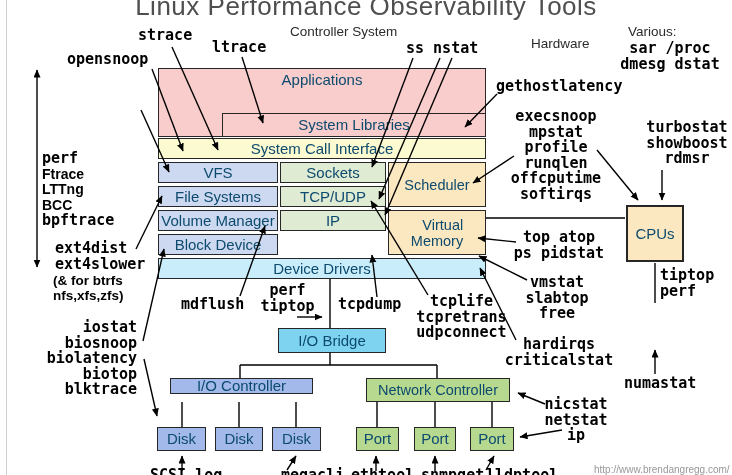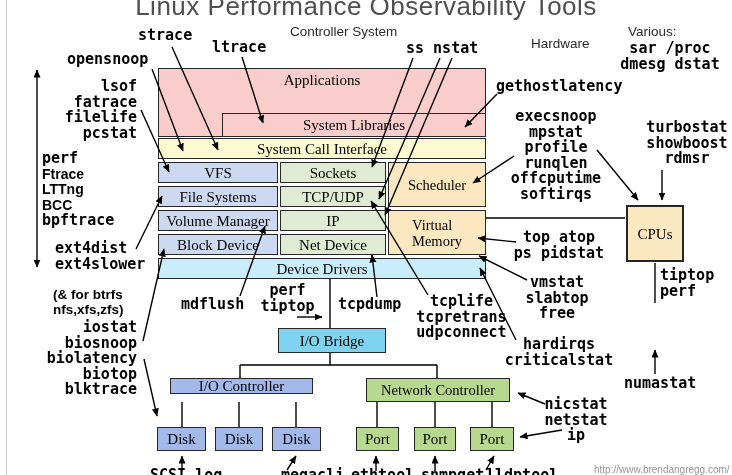--- a/index.html
+++ b/index.html
@@ -17,21 +17,21 @@
   .t.r{text-align:right;}
   .sb{font-family:"Liberation Sans",sans-serif;font-weight:bold;font-size:13.5px;
       line-height:15px;white-space:pre-line;}
   .tracers{position:absolute;left:42px;top:151px;}
   .tracers span{display:block;line-height:15.5px;}
   .tracers .mono{font-family:"DejaVu Sans Mono",monospace;font-weight:bold;font-size:15px;}
   .tracers .sans{font-family:"Liberation Sans",sans-serif;font-weight:bold;font-size:14px;}
   
   .box{position:absolute;border:1.5px solid #262626;box-sizing:border-box;
        display:flex;align-items:center;justify-content:center;
-       font-size:15px;color:#000000;white-space:pre-line;text-align:left;line-height:16px;font-family:Liberation Serif, serif;}
+       font-size:15px;color:#0c4a6e;white-space:pre-line;text-align:right;line-height:16px;}
   .pink{background:#f8cdcc;}
   .yellow{background:#fcfad0;}
   .blu{background:#cdd9f0;}
   .grn{background:#e0ebd3;}
   .wheat{background:#fbe7c0;}
   .cyanlt{background:#c9edfa;}
   .cyan{background:#7ed4f0;}
   .blum{background:#a2b9ea;}
   .grnm{background:#b7d98f;}
   .thick{border-width:2px;}
@@ -57,54 +57,49 @@
   <div class="box blu" style="left:158px;top:162px;width:120px;height:21px;">VFS</div>
   <div class="box grn" style="left:280px;top:162px;width:106px;height:21px;">Sockets</div>
   <div class="box wheat" style="left:388px;top:162px;width:98px;height:45px;font-size:14.5px;">Scheduler</div>
   <div class="box blu" style="left:158px;top:186px;width:120px;height:21px;">File Systems</div>
   <div class="box grn" style="left:280px;top:186px;width:106px;height:21px;">TCP/UDP</div>
   <div class="box blu" style="left:158px;top:210px;width:120px;height:21px;">Volume Manager</div>
   <div class="box grn" style="left:280px;top:210px;width:106px;height:21px;">IP</div>
   <div class="box wheat" style="left:388px;top:210px;width:98px;height:45px;font-size:14.5px;">Virtual
 Memory</div>
   <div class="box blu" style="left:158px;top:234px;width:120px;height:21px;">Block Device</div>
-  <div class="box grn" style="left:280px;top:234px;width:106px;height:21px;">Net Device</div>
   <div class="box cyanlt" style="left:158px;top:258px;width:328px;height:21px;">Device Drivers</div>
 
   <div class="box wheat thick" style="left:626px;top:205px;width:58px;height:57px;">CPUs</div>
   <div class="box cyan" style="left:278px;top:328px;width:108px;height:25px;">I/O Bridge</div>
   <div class="box blum" style="left:170px;top:378px;width:143px;height:16px;">I/O Controller</div>
   <div class="box grnm" style="left:366px;top:378px;width:144px;height:24px;font-size:14.5px;">Network Controller</div>
   <div class="box blum" style="left:157px;top:427px;width:49px;height:24px;">Disk</div>
   <div class="box blum" style="left:215px;top:427px;width:48px;height:24px;">Disk</div>
   <div class="box blum" style="left:272px;top:427px;width:49px;height:24px;">Disk</div>
   <div class="box grnm" style="left:356px;top:427px;width:43px;height:24px;">Port</div>
   <div class="box grnm" style="left:414px;top:427px;width:42px;height:24px;">Port</div>
   <div class="box grnm" style="left:470px;top:427px;width:44px;height:24px;">Port</div>
 
   <div class="t" style="left:138px;top:28px;">strace</div>
   <div class="t" style="left:212px;top:40px;">ltrace</div>
   <div class="t" style="left:67px;top:52px;">opensnoop</div>
   <div class="t" style="left:406px;top:41px;">ss nstat</div>
-  <div class="t r" style="left:40px;top:79px;width:97px;">lsof
-fatrace
-filelife
-pcstat</div>
 
   <div class="tracers">
     <span class="mono">perf</span>
     <span class="sans">Ftrace</span>
     <span class="sans">LTTng</span>
     <span class="sans">BCC</span>
     <span class="mono">bpftrace</span>
   </div>
 
   <div class="t" style="left:55px;top:241px;">ext4dist
 ext4slower</div>
-  <div class="sb" style="position:absolute;left:53px;top:287px;">(&amp; for btrfs
+  <div class="sb" style="position:absolute;left:53px;top:273px;">(&amp; for btrfs
 nfs,xfs,zfs)</div>
   <div class="t r" style="left:30px;top:320px;width:107px;">iostat
 biosnoop
 biolatency
 biotop
 blktrace</div>
 
   <div class="t c" style="left:615px;top:41px;width:110px;">sar /proc
 dmesg dstat</div>
   <div class="t" style="left:496px;top:79px;">gethostlatency</div>

